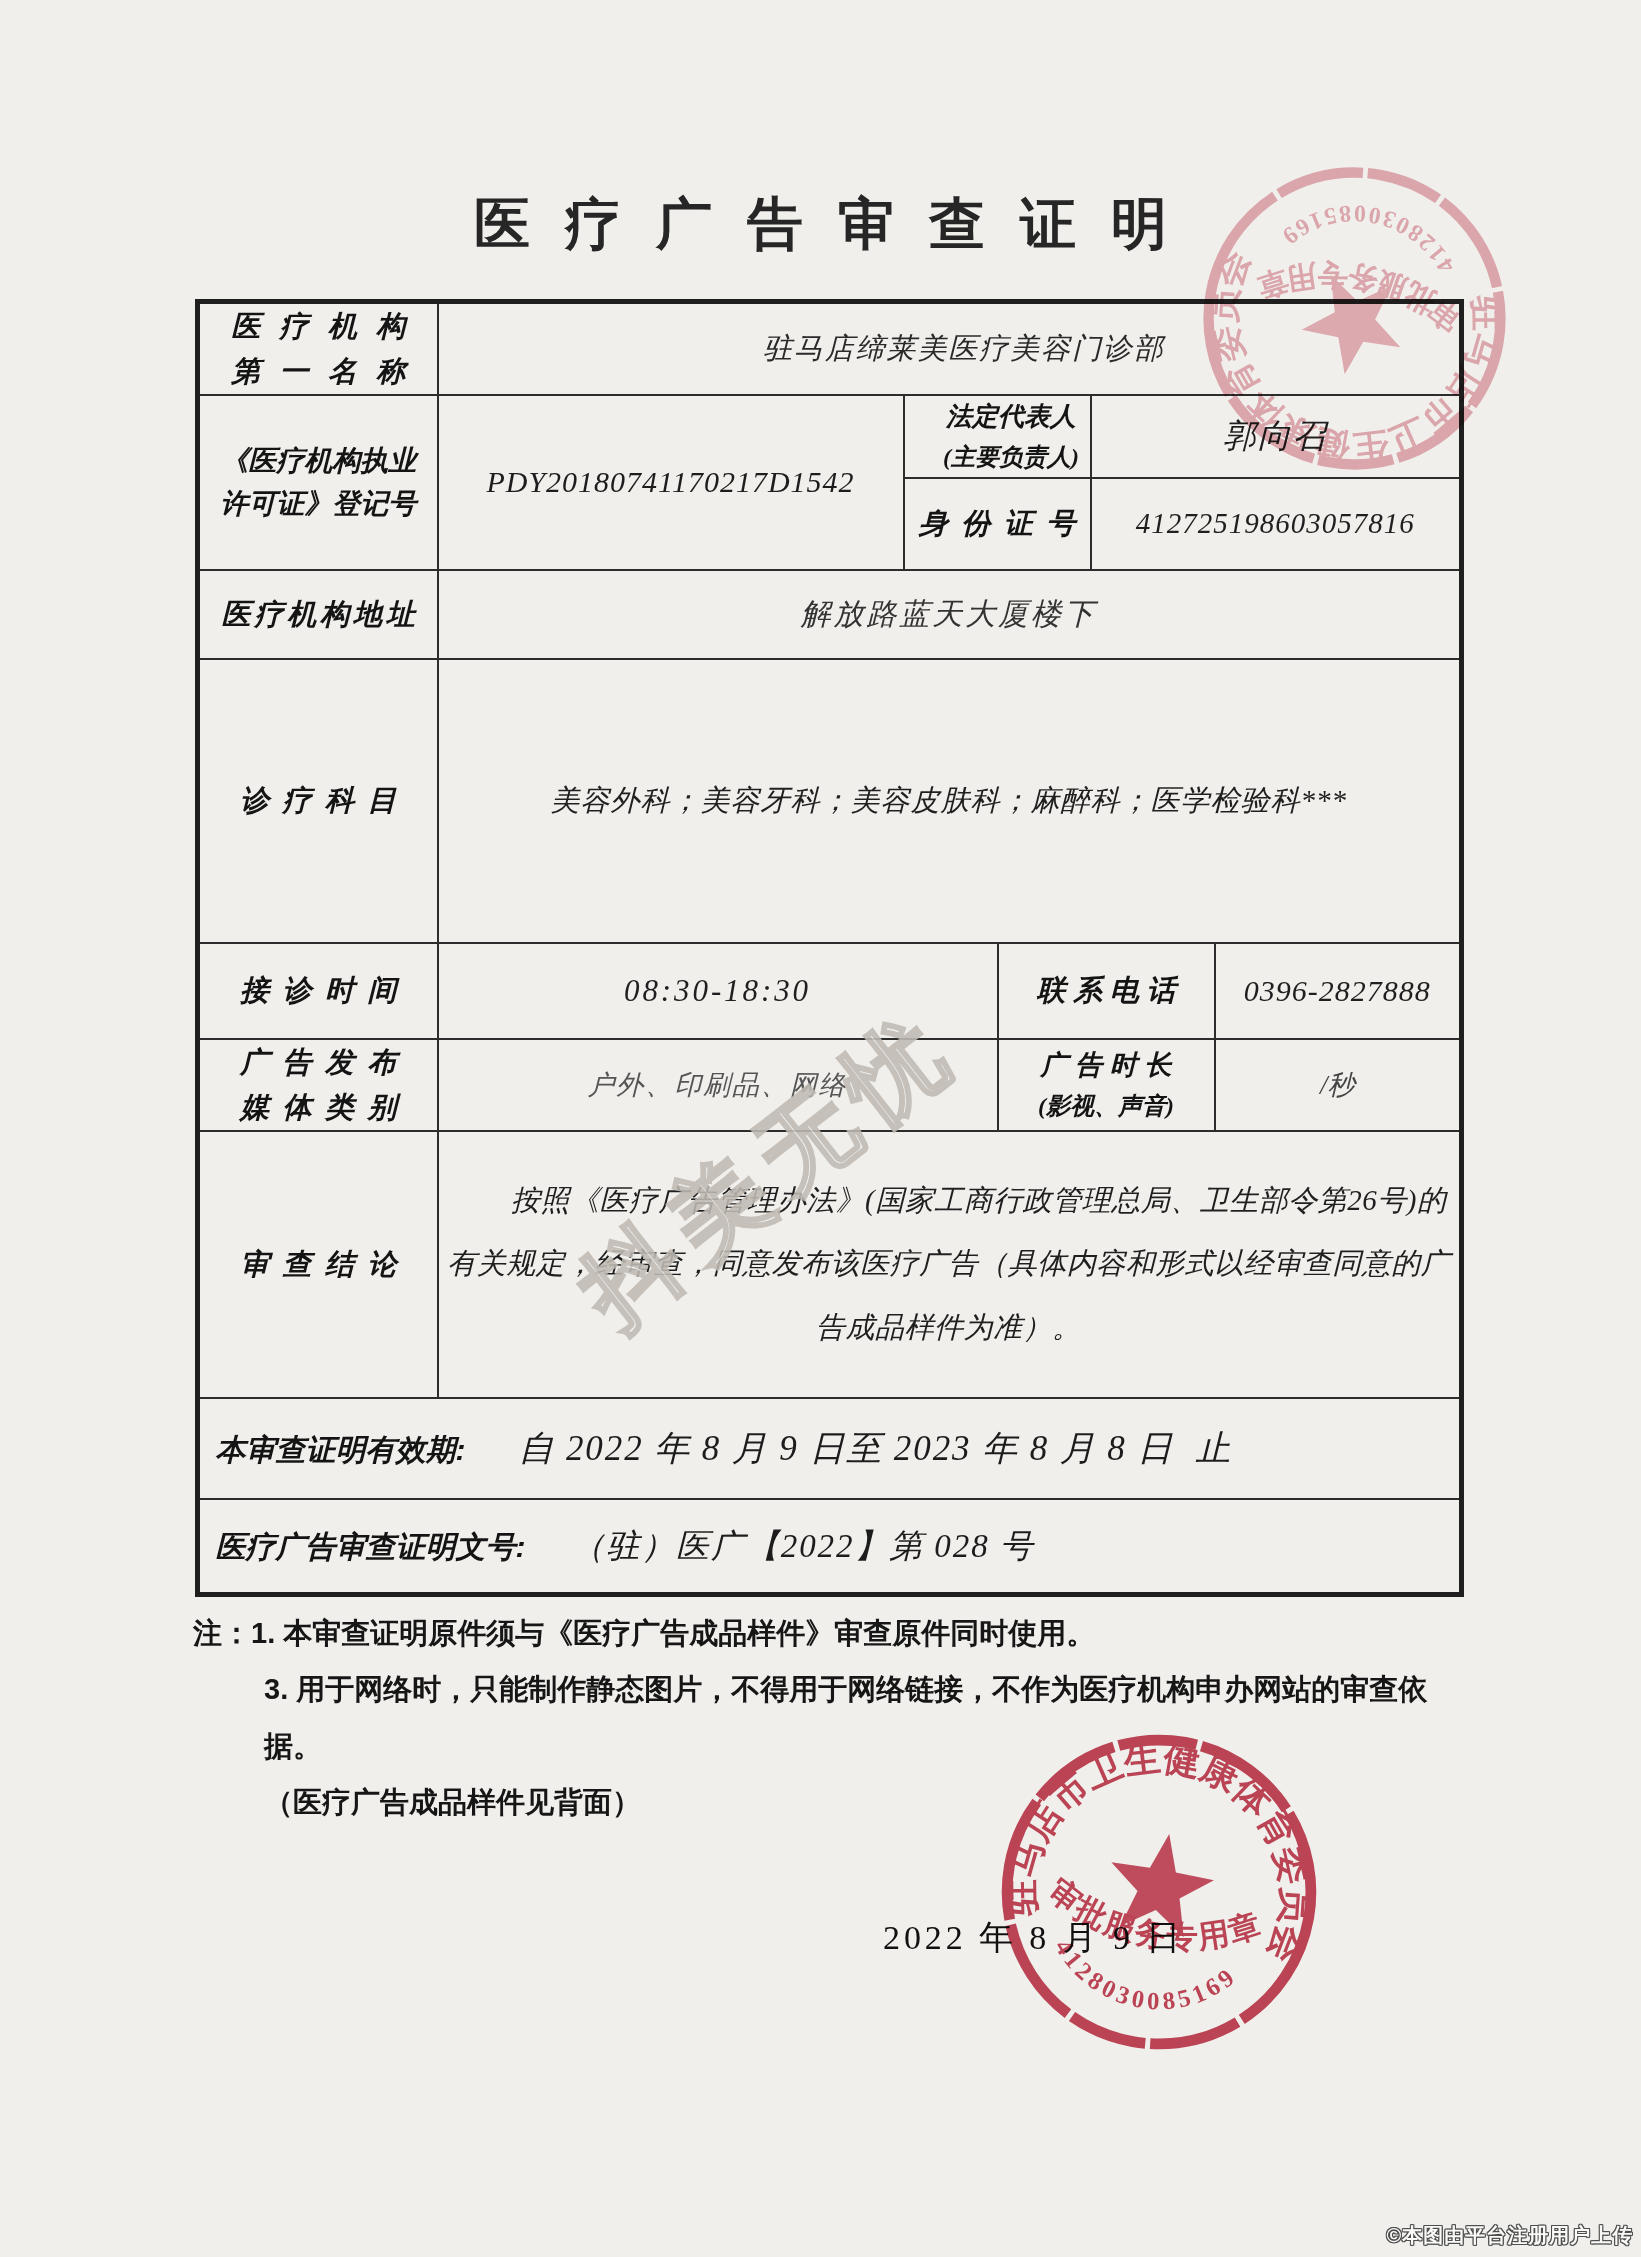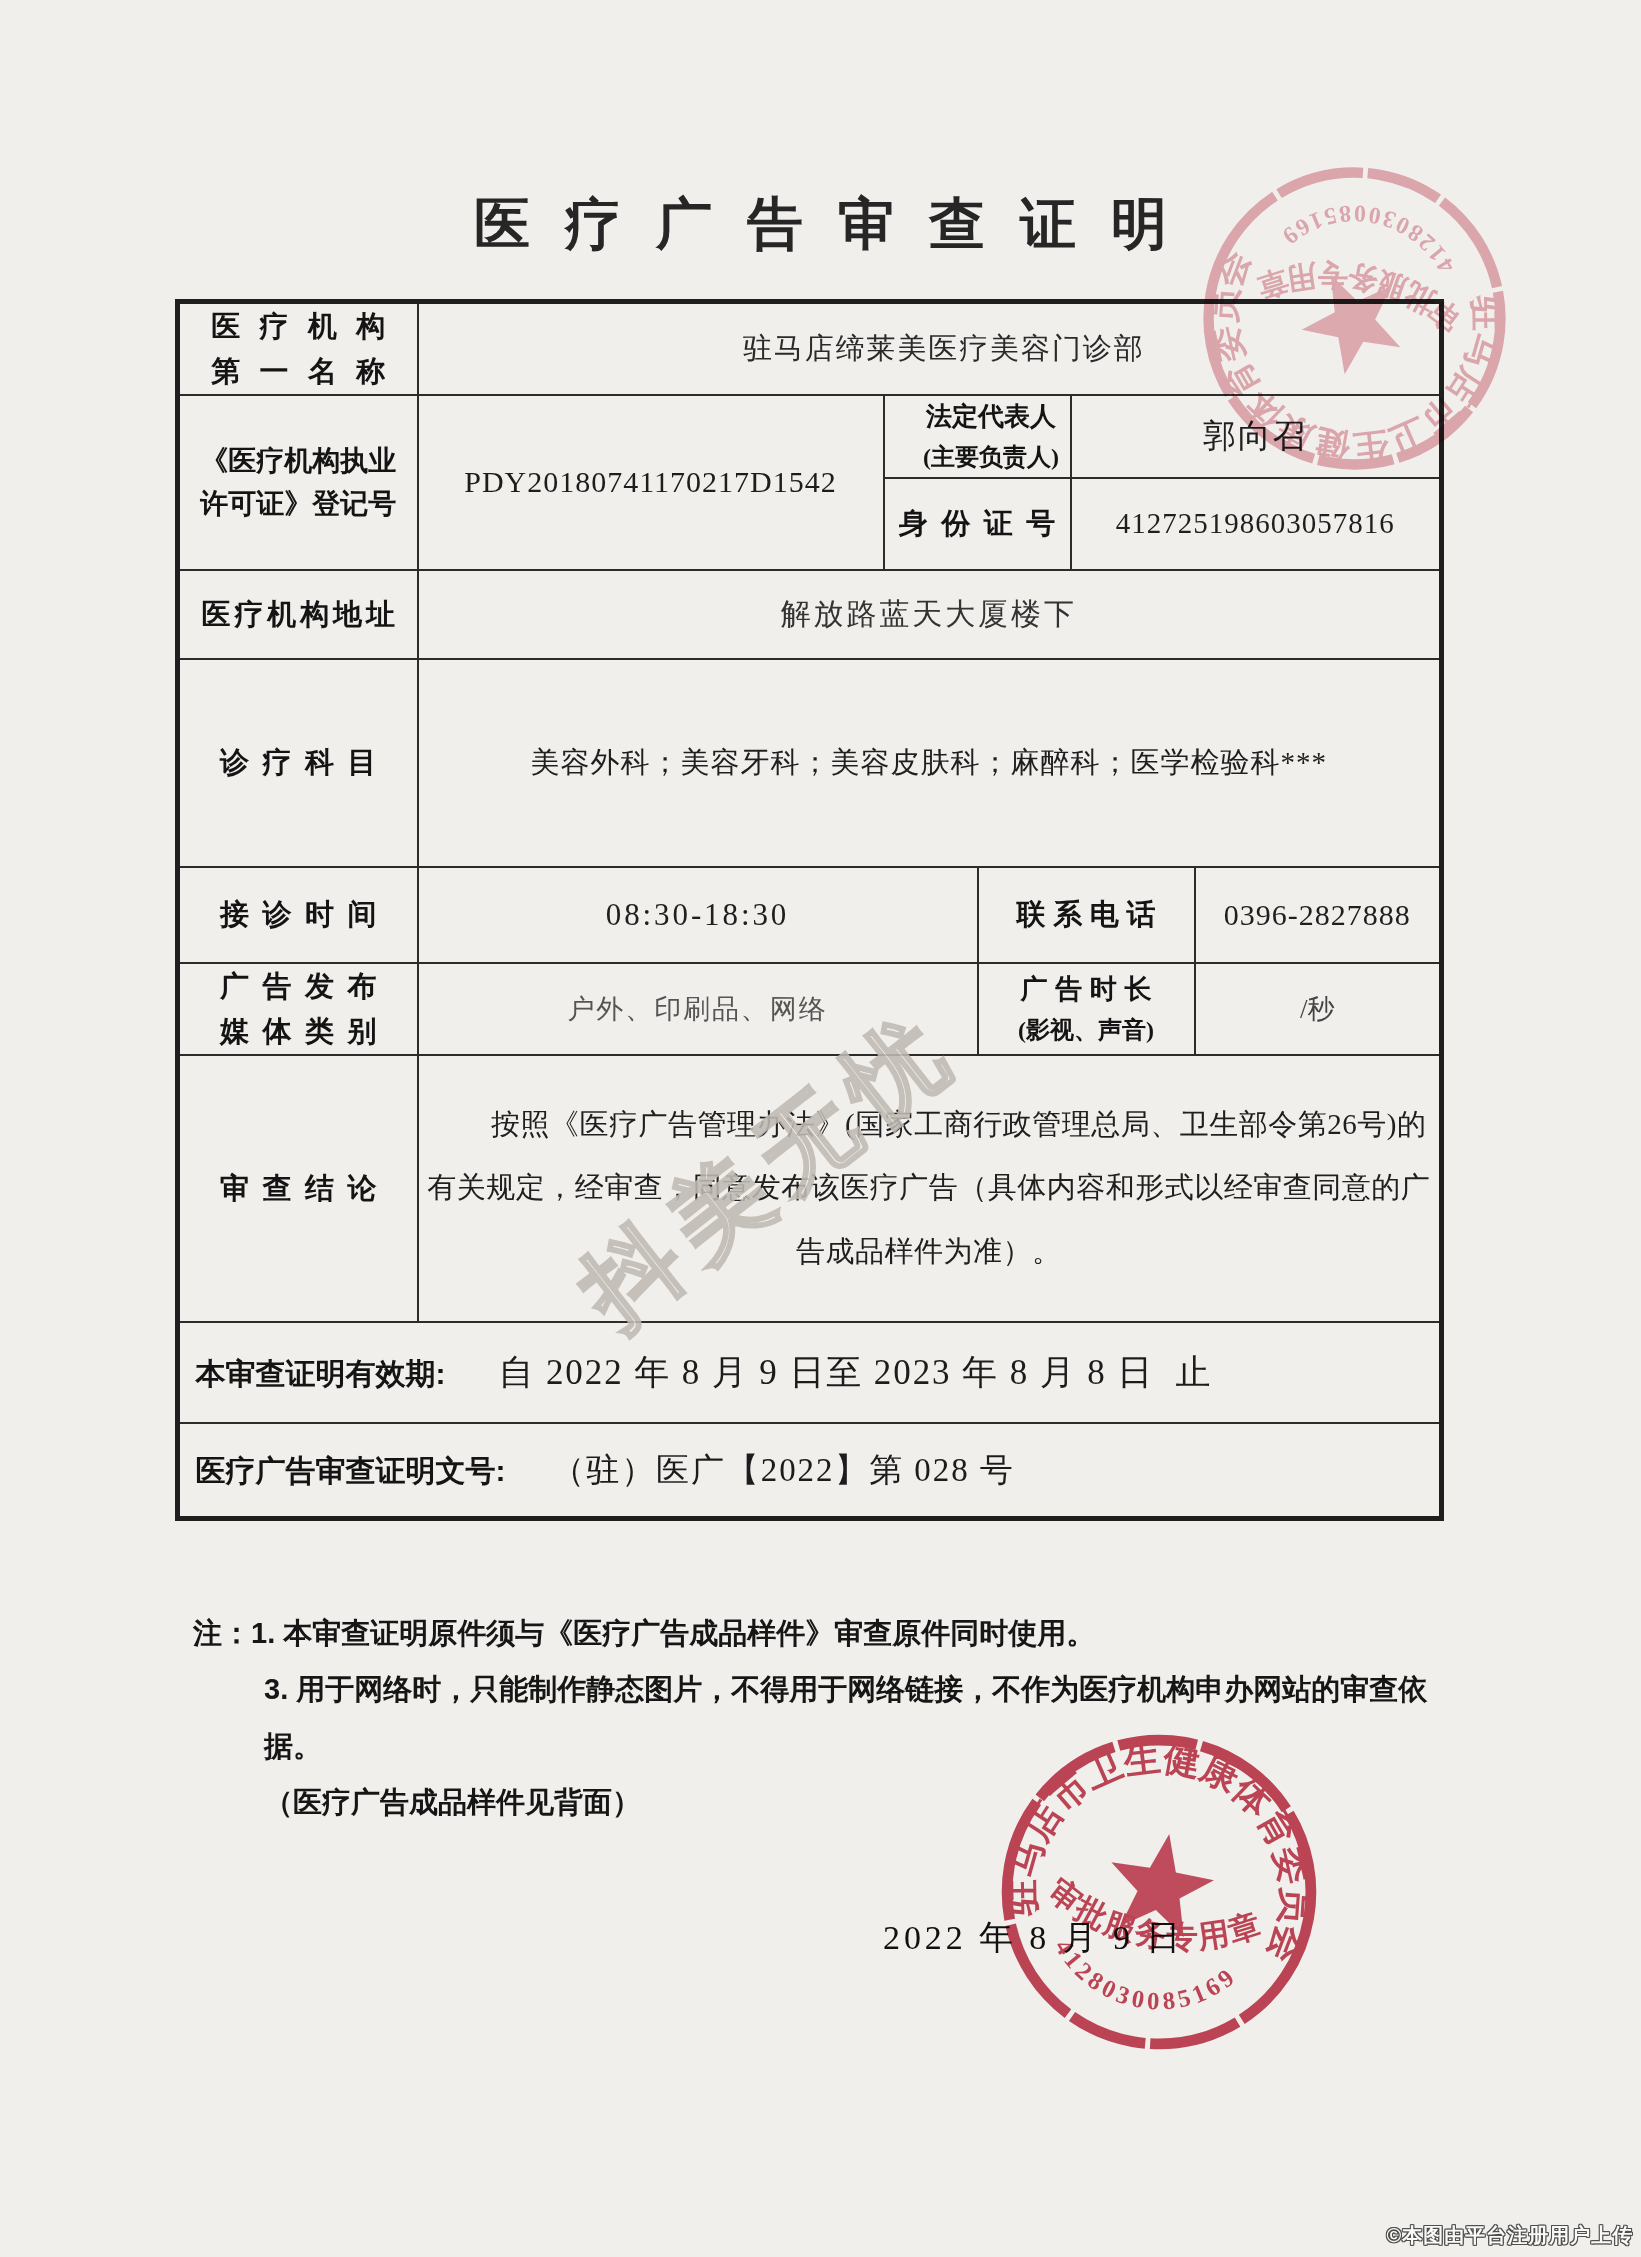--- a/index.html
+++ b/index.html
@@ -12,23 +12,24 @@
   .title{
     position:absolute;top:187px;left:0;width:100%;
     display:flex;justify-content:center;z-index:1;
   }
   .title span{
     font-size:56px;font-weight:bold;color:#262626;
     letter-spacing:35px;margin-right:-35px;white-space:nowrap;
   }
   
   .cert-table{
-    position:absolute;left:175px;top:299px;width:1264px;z-index:1;
+    position:absolute;left:195px;top:299px;width:1264px;z-index:1;
     border-collapse:collapse;table-layout:fixed;
     border:5.8px solid #1f1f1f;
+    font-style:italic;
   }
   .cert-table td{
     border:2.9px solid #2c2c2c;padding:0;vertical-align:middle;
     text-align:center;font-size:29px;color:#1f1f1f;overflow:hidden;
   }
   .lbl{font-weight:bold;color:#141414;line-height:1.55;}
   .ls20{letter-spacing:19.3px;margin-right:-19.3px;}
   .ls14{letter-spacing:13.5px;margin-right:-13.5px;}
   .ls8{letter-spacing:7.7px;margin-right:-7.7px;}
   .ls4{letter-spacing:3.9px;margin-right:-3.9px;}
@@ -141,21 +142,21 @@
       </td>
     </tr>
     <tr style="height:89px">
       <td>
         <span class="lbl ls4">医疗机构地址</span>
       </td>
       <td colspan="5">
         <span class="val-addr">解放路蓝天大厦楼下</span>
       </td>
     </tr>
-    <tr style="height:208px">
+    <tr style="height:284px">
       <td>
         <span class="lbl ls14">诊疗科目</span>
       </td>
       <td colspan="5" class="val-subj">
         <span>美容外科；美容牙科；美容皮肤科；麻醉科；医学检验科***</span>
       </td>
     </tr>
     <tr style="height:96px">
       <td>
         <span class="lbl ls14">接诊时间</span>

